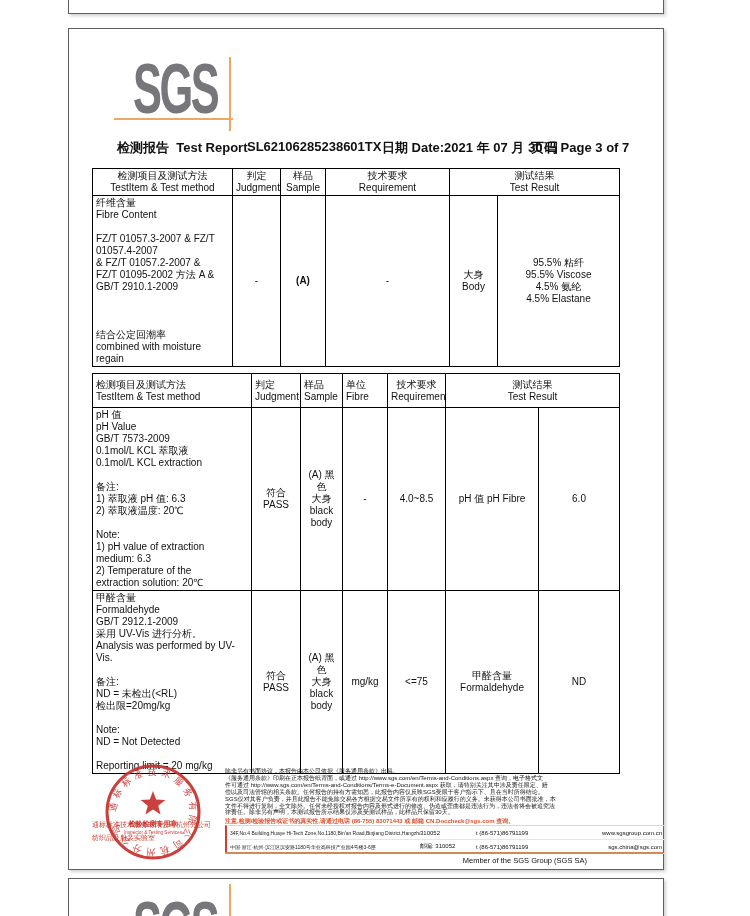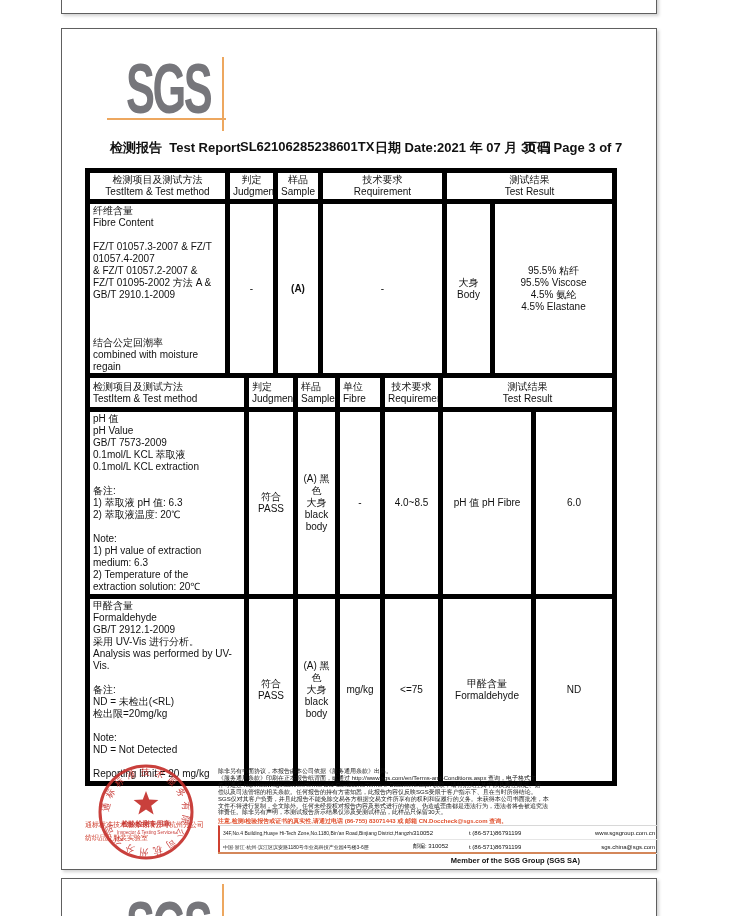--- a/index.html
+++ b/index.html
@@ -2,21 +2,21 @@
 <html><head>
 <meta charset="utf-8">
 <style>
   html,body{margin:0;padding:0}
   body{
     width:750px;height:916px;position:relative;overflow:hidden;
     background:#ffffff;color:#111;
     font-family:"Liberation Sans", sans-serif;
   }
   .page{
-    position:absolute;left:61px;width:594px;background:#fff;
+    position:absolute;left:68px;width:594px;background:#fff;
     border:1px solid #5f5f5f;box-shadow:2px 2px 3px rgba(0,0,0,.18);
   }
   .page-prev{top:-57px;height:70px;border-top:none}
   .page-main{top:28px;height:840px}
   .page-next{top:878px;height:60px;border-bottom:none;overflow:hidden}
 
   
   .logo-text{
     position:absolute;left:64px;top:25px;font-size:70px;font-weight:bold;
     line-height:1;color:#76767b;letter-spacing:-4px;
@@ -26,21 +26,21 @@
   .logo-vline{position:absolute;left:160px;top:28px;width:2px;height:74px;background:#eda75f}
   .page-next .logo-text{top:13px}
   .page-next .logo-vline{top:5px;height:60px}
 
   
   .hdr-item{position:absolute;top:110px;font-size:13px;font-weight:bold;white-space:nowrap}
 
   
   .tbl{position:absolute;left:23px;border-collapse:collapse;table-layout:fixed;background:#fff}
   .tbl td{
-    border:5px solid #000000;padding:1px 3px;font-size:10px;line-height:12px;
+    border:1px solid #000000;padding:1px 3px;font-size:10px;line-height:12px;
     vertical-align:middle;overflow:hidden;
   }
   .ml{white-space:pre-line}
   .c{text-align:center}
   .l{text-align:left}
   .top{vertical-align:top}
   .b{font-weight:bold}
   #t1{top:139px;width:527px}
   #t2{top:344px;width:527px}
   .res{line-height:13px}
@@ -50,21 +50,21 @@
   .stamp{position:absolute;left:34px;top:733px;z-index:2;opacity:.92}
   .disclaimer{position:absolute;left:156px;top:739px;width:438px;font-size:6px;line-height:6.9px;color:#161616;white-space:pre-line}
   .notice{position:absolute;left:156px;top:788px;width:438px;font-size:6px;font-weight:bold;color:#e0502d;white-space:nowrap;overflow:hidden}
   .addr-block{position:absolute;left:156px;top:796px;width:437px;border-left:2px solid #cf4030;border-top:1px solid #d8d8d8}
   .addr-row{display:flex;align-items:center;height:13px;border-bottom:1px solid #e6e6e6}
   .a-addr{flex:1;font-size:5px;white-space:nowrap;overflow:hidden;padding-left:3px;color:#222}
   .a-post{width:56px;font-size:6px;white-space:nowrap}
   .a-tel{width:96px;font-size:6px;white-space:nowrap}
   .a-net{width:90px;font-size:6px;text-align:right;white-space:nowrap;padding-right:2px}
   .footer-line{position:absolute;left:156px;top:823px;width:438px;height:2px;background:#d4875a}
-  .member{position:absolute;right:76px;font-size:7.5px;font-weight:bold;white-space:nowrap}
+  .member{position:absolute;right:76px;font-size:7.5px;font-weight:normal;white-space:nowrap}
   .page-main .member{top:827px}
 </style>
 </head>
 <body>
 
 <div class="page page-prev">
   
   
 </div>
 

